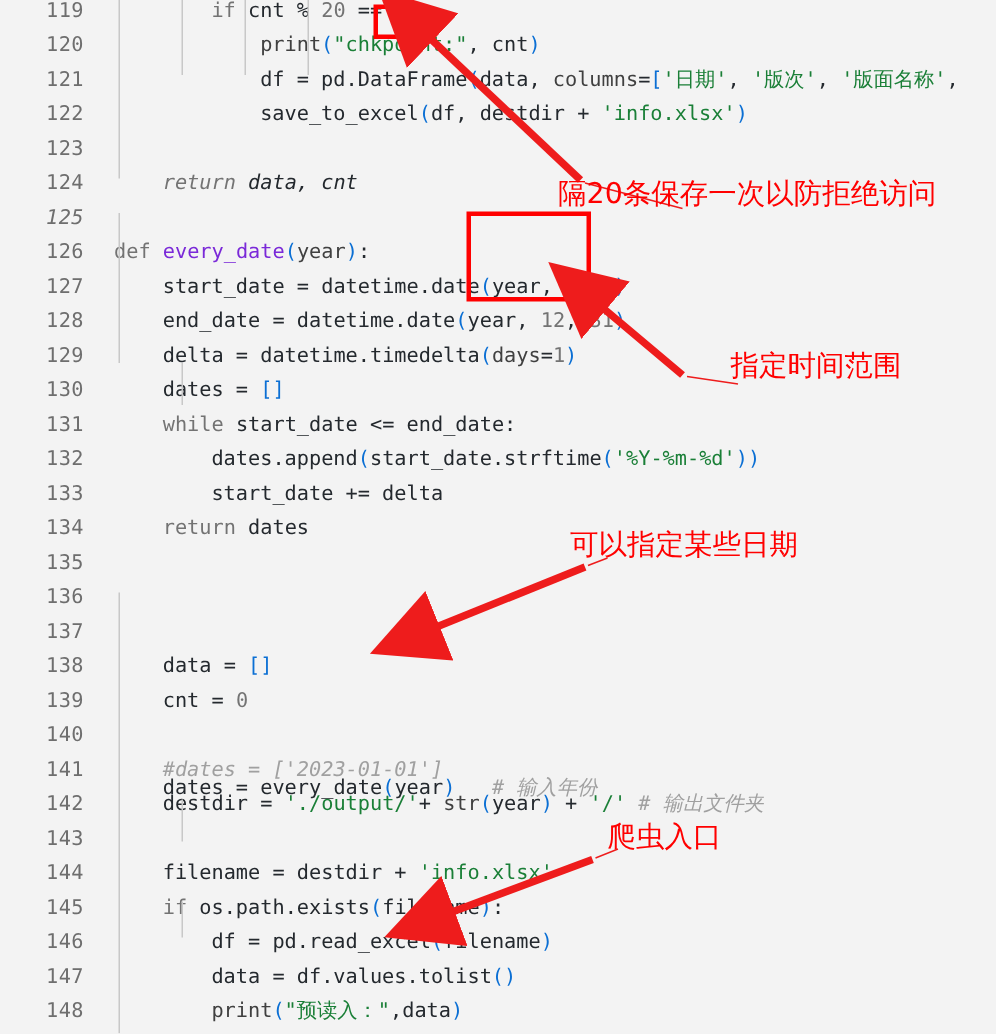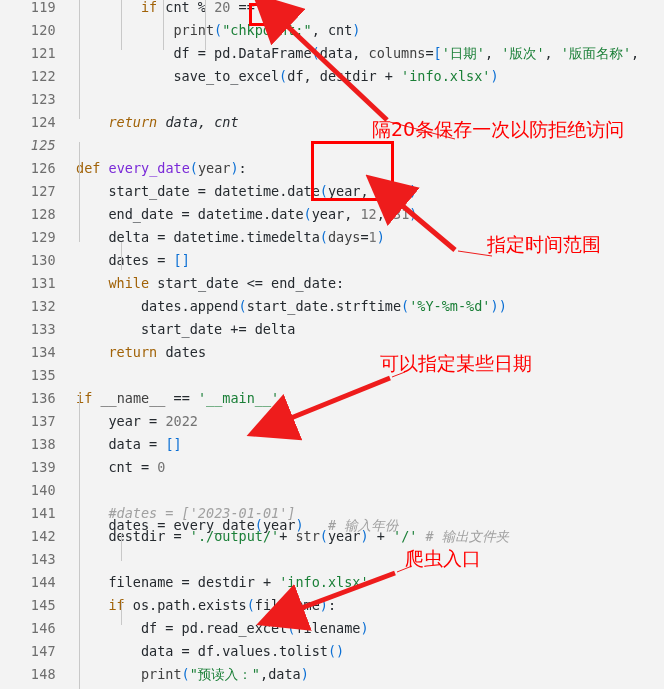--- a/index.html
+++ b/index.html
@@ -50,21 +50,21 @@
   }
 
   
   .guide {
     position: absolute;
     width: 1px;
     background: #c8c8c8;
   }
 
   
-  .kw   { color: #a16207; }      
+  .kw   { color: #737373; }      
   .kw2  { color: #7a29d8; }
   .num  { color: #737373; }
   .str  { color: #1a7f37; }
   .builtin { color: #404040; }
   .paren { color: #0b6fd4; }
   .cmt  { color: #a0a0a0; font-style: italic; }
   .plain{ color: #24292e; }
 
   
   #overlay {
@@ -105,22 +105,22 @@
       <div class="code-line" style="position: absolute; left: 0px; top: 157px; width: 664px;"><span class="lineno">126</span><span class="codetext" style="left: 76px;"><span class="kw">def </span><span class="kw2">every_date</span><span class="paren">(</span><span class="builtin">year</span><span class="paren">)</span><span class="plain">:</span></span></div>
       <div class="code-line" style="position: absolute; left: 0px; top: 180px; width: 664px;"><span class="lineno">127</span><span class="codetext" style="left: 108.48px;"><span class="plain">start_date = datetime.date</span><span class="paren">(</span><span class="plain">year, </span><span class="num">4</span><span class="plain">, </span><span class="num">2</span><span class="paren">)</span></span></div>
       <div class="code-line" style="position: absolute; left: 0px; top: 203px; width: 664px;"><span class="lineno">128</span><span class="codetext" style="left: 108.48px;"><span class="plain">end_date = datetime.date</span><span class="paren">(</span><span class="plain">year, </span><span class="num">12</span><span class="plain">, </span><span class="num">31</span><span class="paren">)</span></span></div>
       <div class="code-line" style="position: absolute; left: 0px; top: 226px; width: 588px;"><span class="lineno">129</span><span class="codetext" style="left: 108.48px;"><span class="plain">delta = datetime.timedelta</span><span class="paren">(</span><span class="builtin">days</span><span class="plain">=</span><span class="num">1</span><span class="paren">)</span></span></div>
       <div class="code-line" style="position: absolute; left: 0px; top: 249px; width: 664px;"><span class="lineno">130</span><span class="codetext" style="left: 108.48px;"><span class="plain">dates = </span><span class="paren">[]</span></span></div>
       <div class="code-line" style="position: absolute; left: 0px; top: 272px; width: 664px; padding-left: 20px;"><span class="lineno">131</span><span class="codetext" style="left: 108.48px;"><span class="kw">while </span><span class="plain">start_date &lt;= end_date:</span></span></div>
       <div class="code-line" style="position: absolute; left: 0px; top: 295px; width: 664px;"><span class="lineno">132</span><span class="codetext" style="left: 140.96px;"><span class="plain">dates.append</span><span class="paren">(</span><span class="plain">start_date.strftime</span><span class="paren">(</span><span class="str">'%Y-%m-%d'</span><span class="paren">)</span><span class="paren">)</span></span></div>
       <div class="code-line" style="position: absolute; left: 0px; top: 318px; width: 664px;"><span class="lineno">133</span><span class="codetext" style="left: 140.96px;"><span class="plain">start_date += delta</span></span></div>
       <div class="code-line" style="position: absolute; left: 0px; top: 341px; width: 664px;"><span class="lineno">134</span><span class="codetext" style="left: 108.48px;"><span class="kw">return </span><span class="plain">dates</span></span></div>
       <div class="code-line" style="position: absolute; left: 0px; top: 364px; width: 664px;"><span class="lineno">135</span><span class="codetext" style="left: 76px;"></span></div>
-      <div class="code-line" style="position: absolute; left: 0px; top: 387px; width: 664px;"><span class="lineno">136</span><span class="codetext" style="left: 76px;"><span class="kw">if </span><span class="builtin">__name__</span><span class="plain"> == </span><span class="str">'__main__'</span><span class="plain">:</span></span></div>
-      <div class="code-line" style="position: absolute; left: 0px; top: 410px; width: 664px;"><span class="lineno">137</span><span class="codetext" style="left: 108.48px;"><span class="plain">year = </span><span class="num">2022</span></span></div>
+      <div class="code-line" style="position: absolute; left: 0px; top: 387px; width: 664px;"><span class="lineno">136</span></div>
+      <div class="code-line" style="position: absolute; left: 0px; top: 410px; width: 664px;"><span class="lineno">137</span></div>
       <div class="code-line" style="position: absolute; left: 0px; top: 433px; width: 664px;"><span class="lineno">138</span><span class="codetext" style="left: 108.48px;"><span class="plain">data = </span><span class="paren">[]</span></span></div>
       <div class="code-line" style="position: absolute; left: 0px; top: 456px; width: 664px;"><span class="lineno">139</span><span class="codetext" style="left: 108.48px;"><span class="plain">cnt = </span><span class="num">0</span></span></div>
       <div class="code-line" style="position: absolute; left: 0px; top: 479px; width: 664px;"><span class="lineno">140</span><span class="codetext" style="left: 108.48px; margin-top: 35px;"><span class="plain">dates = every_date</span><span class="paren">(</span><span class="plain">year</span><span class="paren">)</span><span class="cmt">   # 输入年份</span></span></div>
       <div class="code-line" style="position: absolute; left: 0px; top: 502px; width: 664px;"><span class="lineno">141</span><span class="codetext" style="left: 108.48px;"><span class="cmt">#dates = ['2023-01-01']</span></span></div>
       <div class="code-line" style="position: absolute; left: 0px; top: 525px; width: 664px;"><span class="lineno">142</span><span class="codetext" style="left: 108.48px;"><span class="plain">destdir = </span><span class="str">'./output/'</span><span class="plain">+ </span><span class="builtin">str</span><span class="paren">(</span><span class="plain">year</span><span class="paren">)</span><span class="plain"> + </span><span class="str">'/'</span><span class="cmt"> # 输出文件夹</span></span></div>
       <div class="code-line" style="position: absolute; left: 0px; top: 548px; width: 664px;"><span class="lineno">143</span><span class="codetext" style="left: 76px;"></span></div>
       <div class="code-line" style="position: absolute; left: 0px; top: 571px; width: 664px;"><span class="lineno">144</span><span class="codetext" style="left: 108.48px;"><span class="plain">filename = destdir + </span><span class="str">'info.xlsx'</span></span></div>
       <div class="code-line" style="position: absolute; left: 0px; top: 594px; width: 664px;"><span class="lineno">145</span><span class="codetext" style="left: 108.48px;"><span class="kw">if </span><span class="plain">os.path.exists</span><span class="paren">(</span><span class="plain">filename</span><span class="paren">)</span><span class="plain">:</span></span></div>
       <div class="code-line" style="position: absolute; left: 0px; top: 617px; width: 664px;"><span class="lineno">146</span><span class="codetext" style="left: 140.96px;"><span class="plain">df = pd.read_excel</span><span class="paren">(</span><span class="plain">filename</span><span class="paren">)</span></span></div>
       <div class="code-line" style="position: absolute; left: 0px; top: 640px; width: 664px;"><span class="lineno">147</span><span class="codetext" style="left: 140.96px;"><span class="plain">data = df.values.tolist</span><span class="paren">()</span></span></div>

